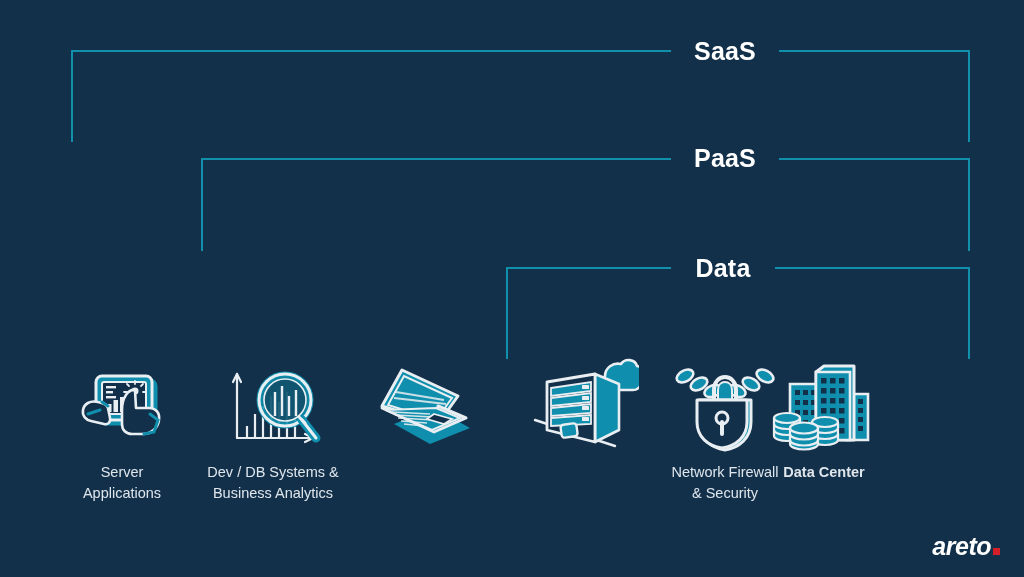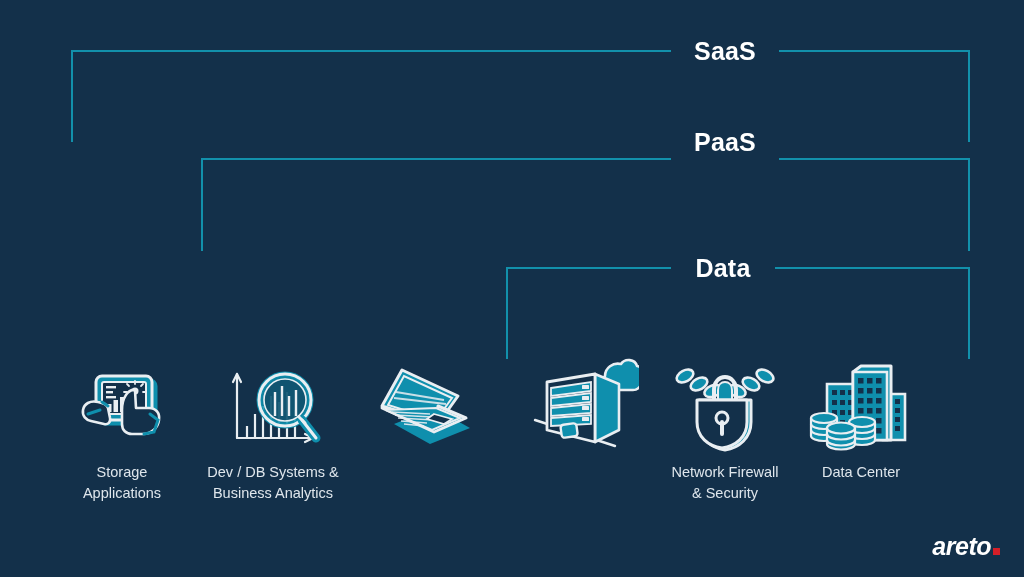--- a/index.html
+++ b/index.html
@@ -91,21 +91,21 @@
   <div id="tiers-layer">
       <div class="br-line br-h" style="left: 71px; top: 50px; width: 600px;"></div>
       <div class="br-line br-h" style="left: 779px; top: 50px; width: 191px;"></div>
       <div class="br-line br-v" style="left: 71px; top: 50px; height: 92px;"></div>
       <div class="br-line br-v" style="left: 968px; top: 50px; height: 92px;"></div>
       <div class="tier-label" style="left: 725px; top: 51px;">SaaS</div>
       <div class="br-line br-h" style="left: 201px; top: 158px; width: 470px;"></div>
       <div class="br-line br-h" style="left: 779px; top: 158px; width: 191px;"></div>
       <div class="br-line br-v" style="left: 201px; top: 158px; height: 93px;"></div>
       <div class="br-line br-v" style="left: 968px; top: 158px; height: 93px;"></div>
-      <div class="tier-label" style="left: 725px; top: 142px;">PaaS</div>
+      <div class="tier-label" style="left: 725px; top: 158px;">PaaS</div>
       <div class="br-line br-h" style="left: 506px; top: 267px; width: 165px;"></div>
       <div class="br-line br-h" style="left: 775px; top: 267px; width: 195px;"></div>
       <div class="br-line br-v" style="left: 506px; top: 267px; height: 92px;"></div>
       <div class="br-line br-v" style="left: 968px; top: 267px; height: 92px;"></div>
       <div class="tier-label" style="left: 723px; top: 268px;">Data</div>
     </div>
 
   <div class="icons-row" id="icons-layer">
       <div class="icon-col" style="left: 122px;">
         <div class="icon-art">
@@ -136,21 +136,21 @@
       <circle cx="61" cy="27" r="3.5" fill="#e9eef2"></circle>
 
       <path d="M24 38 C16 36 10 40 9 46 C8 52 12 56 17 57 L30 60 C34 61 37 58 36 54 L34 44 C33 40 29 39 24 38 Z" fill="#13304a" stroke="#e9eef2" stroke-width="2.6" stroke-linejoin="round"></path>
       <path d="M14 50 L26 46" stroke="#0f8fad" stroke-width="3" stroke-linecap="round"></path>
       <path d="M28 38 L34 42" stroke="#0f8fad" stroke-width="3" stroke-linecap="round"></path>
 
       <path d="M61 26 L62 44 L75 44 C82 44 86 49 85 56 C84 64 77 70 69 70 L58 70 C52 70 48 66 48 60 L48 46 C48 34 54 25 61 26 Z" fill="#13304a" stroke="#e9eef2" stroke-width="2.6" stroke-linejoin="round"></path>
       <path d="M76 50 L84 56 L80 68 L70 70" stroke="#0f8fad" stroke-width="3" fill="none" stroke-linecap="round"></path>
     </svg>
         </div>
-        <div class="icon-caption">Storage
+        <div class="icon-caption">Server
 Applications</div>
       </div>
       <div class="icon-col" style="left: 273px;">
         <div class="icon-art">
     <svg width="100" height="92" viewBox="0 0 100 92" fill="none">
 
       <g stroke="#e9eef2" stroke-width="2.2" stroke-linecap="round">
         <line x1="14" y1="12" x2="14" y2="76"></line>
         <line x1="14" y1="76" x2="90" y2="76"></line>
         <path d="M14 12 L10 20 M14 12 L18 20" fill="none"></path>
@@ -259,21 +259,21 @@
       <path d="M26 40 L78 40 L78 62 C78 78 66 88 52 90 C38 88 26 78 26 62 Z" fill="#0f8fad" stroke="#e9eef2" stroke-width="3" stroke-linejoin="round"></path>
       <path d="M24 40 L74 40 L74 62 C74 77 63 86 49 88 C35 86 24 77 24 62 Z" fill="#13304a" stroke="#e9eef2" stroke-width="3" stroke-linejoin="round"></path>
 
       <circle cx="49" cy="58" r="6" fill="none" stroke="#e9eef2" stroke-width="3"></circle>
       <path d="M49 62 L49 74" stroke="#e9eef2" stroke-width="4" stroke-linecap="round"></path>
     </svg>
         </div>
         <div class="icon-caption">Network Firewall
 &amp; Security</div>
       </div>
-      <div class="icon-col" style="left: 861px;">
+      <div class="icon-col" style="left: 824px; font-weight: bold;">
         <div class="icon-art">
     <svg width="104" height="94" viewBox="0 0 104 94" fill="none">
 
       <path d="M74 34 L96 34 L96 80 L74 80 Z" fill="#0f8fad" stroke="#e9eef2" stroke-width="2.6"></path>
       <g fill="#13304a">
         <rect x="78" y="39" width="5" height="5"></rect>
               <rect x="86" y="39" width="5" height="5"></rect>
         <rect x="78" y="48" width="5" height="5"></rect>
               <rect x="86" y="48" width="5" height="5"></rect>
         <rect x="78" y="57" width="5" height="5"></rect>

